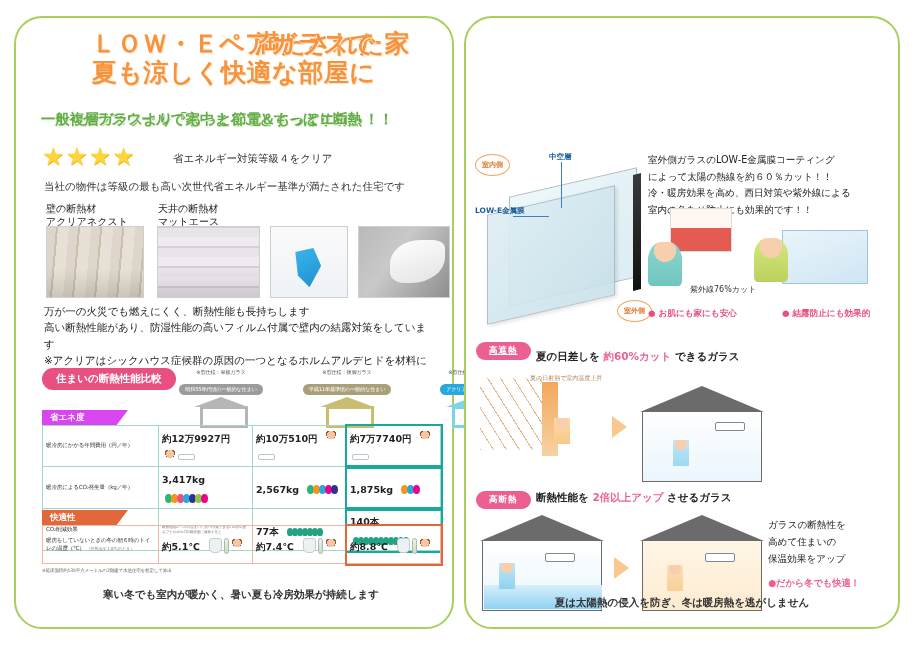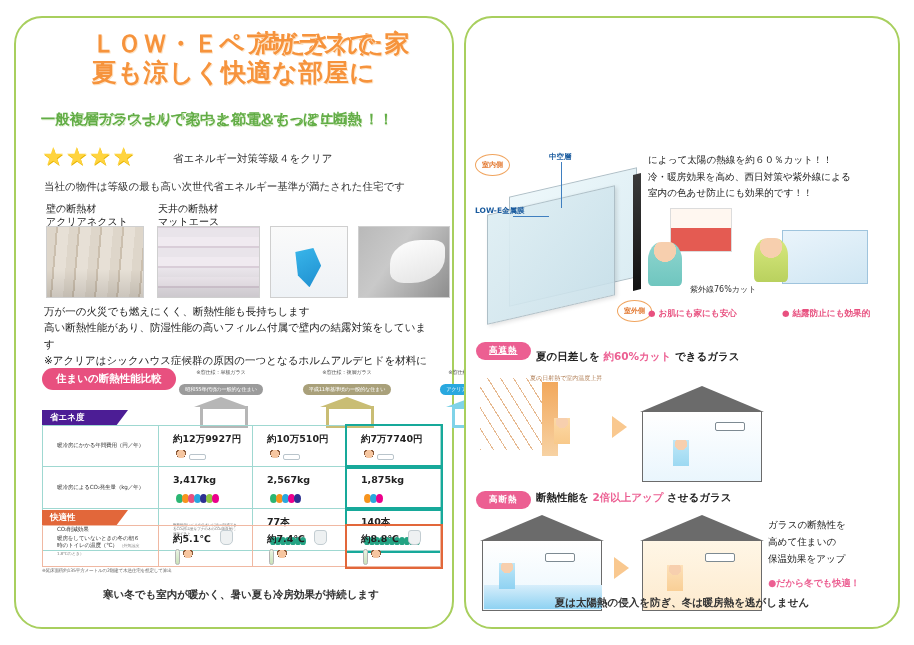--- a/index.html
+++ b/index.html
@@ -127,33 +127,33 @@
   .hg::after  { border:3px solid #b6b6b6; }
   .hk::before { border-bottom:10px solid #c9bd74; }
   .hk::after  { border:3px solid #c9bd74; }
   .hb::before { border-bottom:10px solid #7fd3e8; }
   .hb::after  { border:3px solid #7fd3e8; }
 
   .sec-tab {
     position: absolute; color: #fff; font-size: 8.5px; font-weight: bold;
     padding: 2px 10px 2px 8px; width: 86px;
   }
-  #tab-energy  { left: 0; top: 42px;  background: #4c1d95; clip-path: polygon(0 0,100% 0,86% 100%,0 100%); }
+  #tab-energy  { left: 0; top: 42px;  background: #d946ef; clip-path: polygon(0 0,100% 0,86% 100%,0 100%); }
   #tab-comfort { left: 0; top: 142px; background: #e2673a; clip-path: polygon(0 0,100% 0,86% 100%,0 100%); }
 
   table.cmp-table {
     position: absolute; left: 0; width: 398px;
     border-collapse: collapse; table-layout: fixed;
   }
   #t-energy  { top: 57px; }
   #t-comfort { top: 157px; }
   .cmp-table td {
     border: 1px solid #9fd8d1;
     height: 26px; vertical-align: middle;
-    padding: 1px 14px;
+    padding: 1px 3px;
   }
   #t-comfort td { border-color: #f0b8a2; height: 38px; }
   .rowlab { width: 116px; font-size: 5.6px; color: #333; line-height: 1.35; letter-spacing: -0.2px; }
   .valcell { width: 94px; position: relative; }
   .val { font-size: 9.5px; font-weight: bold; color: #222; white-space: nowrap; }
   .tinytxt { font-size: 3.6px; color: #777; line-height: 1.25; display:block; letter-spacing:-0.1px;}
   .hl-col { outline: 2px solid #17a99a; }
   .hl-col-o { outline: 2px solid #e2673a; }
 
   .balloons { display:inline-block; margin-left:3px; vertical-align:middle; }
@@ -433,20 +433,21 @@
     <div id="gl-edge"></div>
     <span class="leader" id="ld1"></span>
     <span class="leader" id="ld2"></span>
     <span class="gl-lab" id="lab-hollow">中空層</span>
     <span class="gl-lab" id="lab-lowe">LOW-E金属膜</span>
     <span class="gl-tag" id="tag-in">室内側</span>
     <span class="gl-tag" id="tag-out">室外側</span>
   </div>
 
   <div id="right-para">
+    <div>室外側ガラスのLOW-E金属膜コーティング</div>
     <div>によって太陽の熱線を約６０％カット！！</div>
     <div>冷・暖房効果を高め、西日対策や紫外線による</div>
     <div>室内の色あせ防止にも効果的です！！</div>
   </div>
 
   <div id="uv-row">
     <div class="uvpic" id="uvpic1"></div>
     <div class="uvpic" id="uvpic2"></div>
     <div class="uvgirl" id="uvg1"></div>
     <div class="uvgirl" id="uvg2"></div>

